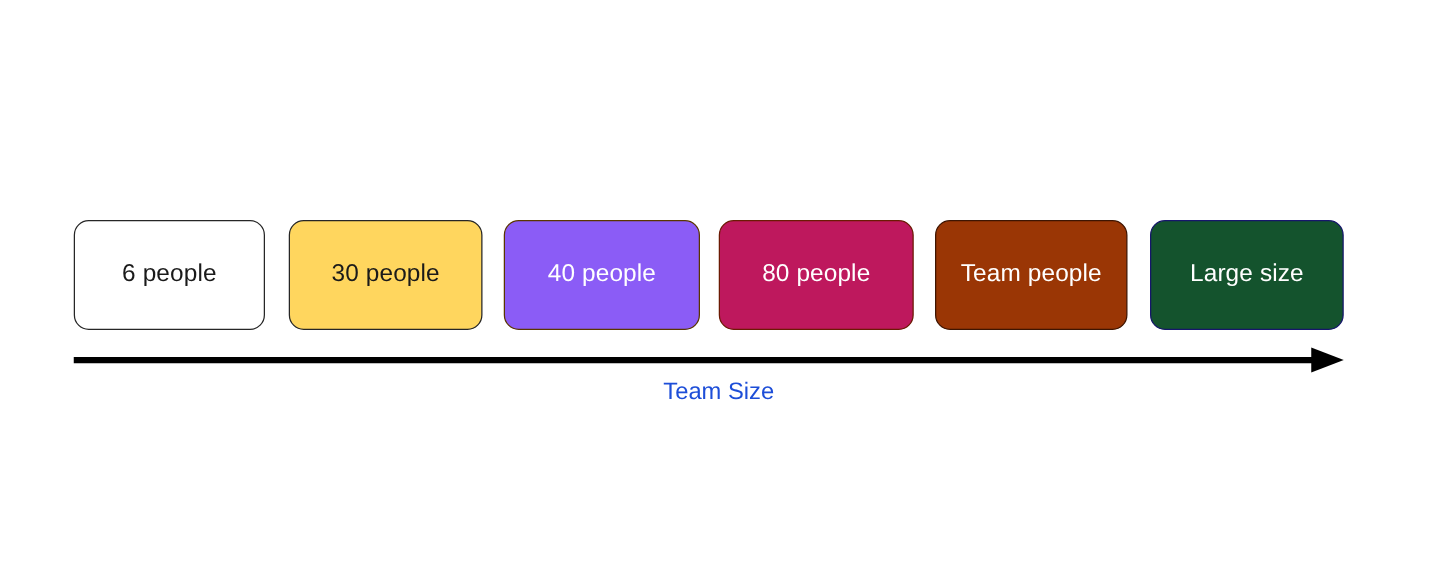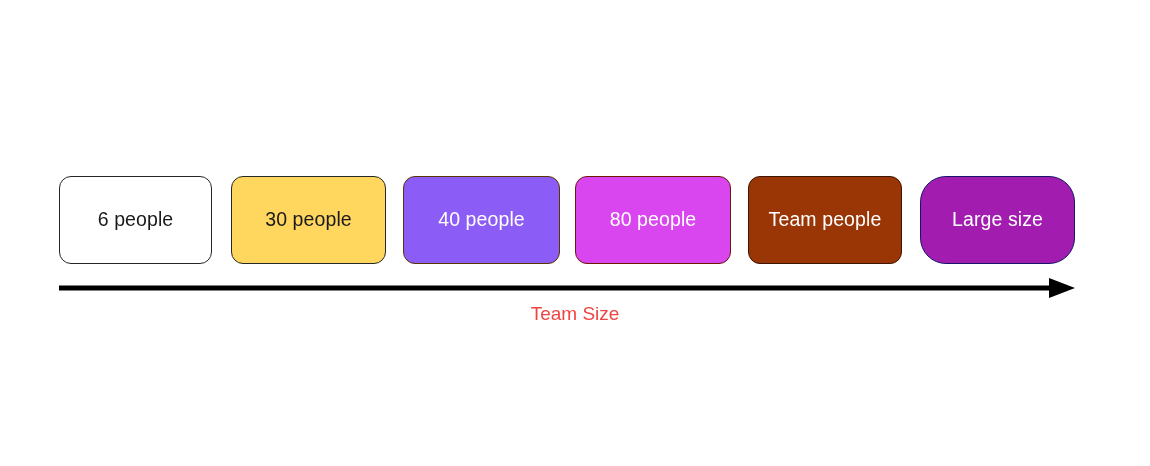--- a/index.html
+++ b/index.html
@@ -93,36 +93,36 @@
     </div>
 
     <div class="stage-box" style="left: 172px; width: 155px; background: rgb(255, 214, 94); border-color: rgb(38, 38, 38);">
       <span class="stage-label" style="color: rgb(26, 26, 26);">30 people</span>
     </div>
 
     <div class="stage-box" style="left: 344px; width: 157px; background: #8b5cf6; border-color: rgb(90, 54, 0);">
       <span class="stage-label" style="color: rgb(255, 255, 255);">40 people</span>
     </div>
 
-    <div class="stage-box" style="left: 516px; width: 156px; background: #d946ef; border-color: rgb(107, 26, 3);">
+    <div class="stage-box" style="left: 516px; width: 156px; background: #be185d; border-color: rgb(107, 26, 3);">
       <span class="stage-label" style="color: rgb(255, 255, 255);">80 people</span>
     </div>
 
     <div class="stage-box" style="left: 689px; width: 154px; background: rgb(154, 54, 5); border-color: rgb(62, 21, 2);">
       <span class="stage-label" style="color: rgb(255, 255, 255);">Team people</span>
     </div>
 
-    <div class="stage-box" style="left: 861px; width: 155px; background: #a21caf; border-color: rgb(22, 22, 107); border-radius: 26px;">
+    <div class="stage-box" style="left: 861px; width: 155px; background: #14532d; border-color: rgb(22, 22, 107);">
       <span class="stage-label" style="color: rgb(255, 255, 255);">Large size</span>
     </div>
 
   </div>
 
   <div class="axis-arrow">
     <svg id="arrow-svg" width="1016" height="32" viewBox="0 0 1016 32">
       <line id="arrow-shaft" x1="0" y1="16" x2="994" y2="16" stroke="#000000" stroke-width="5"></line>
       <polygon id="arrow-head" points="990,6 1016,16 990,26" fill="#000000"></polygon>
     </svg>
   </div>
 
-  <div class="axis-caption" style="color: #ef4444;">Team Size</div>
+  <div class="axis-caption" style="color: #1d4ed8;">Team Size</div>
 
 </div>
 
 </body></html>

